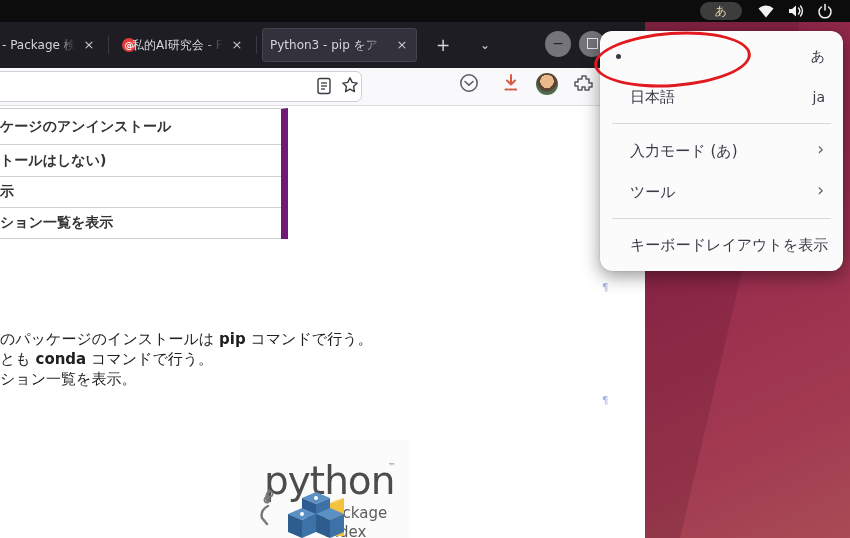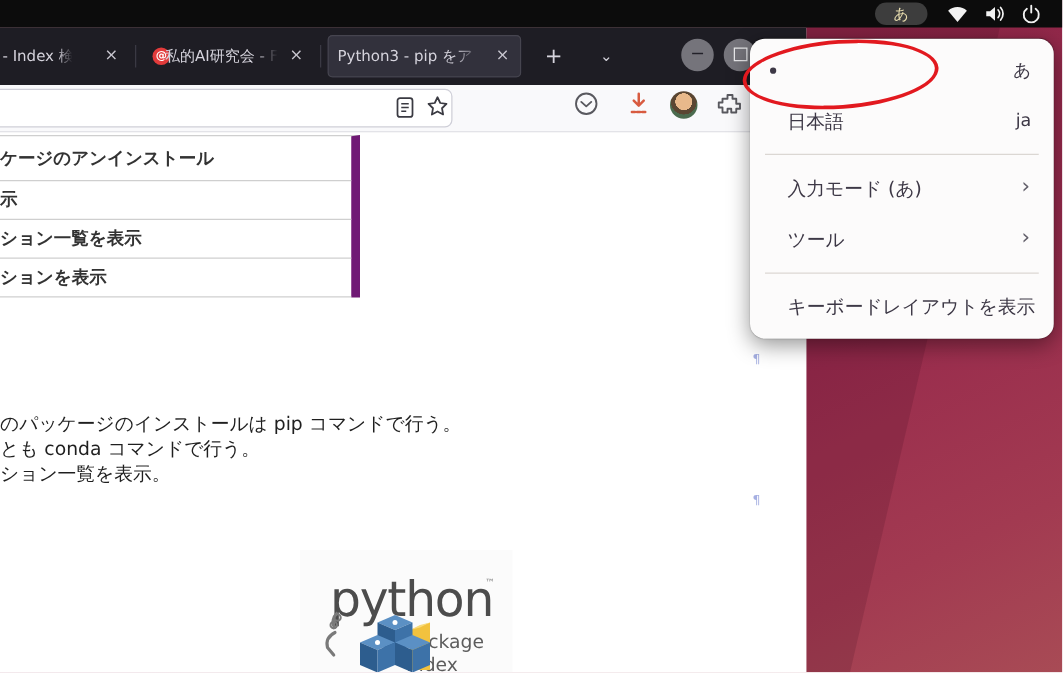--- a/index.html
+++ b/index.html
@@ -54,21 +54,21 @@
   .avatar{position:absolute;left:536px;top:5px;width:22px;height:22px;border-radius:50%;
     background:radial-gradient(circle at 50% 38%,#e8b98b 0 38%,#5a4632 39% 58%,#4b6b4e 59% 100%);}
 
   
   .content{position:absolute;left:0;top:84px;width:645px;height:432px;background:#fff;overflow:hidden;
     color:#2b2b2b;}
   .toc-table{position:absolute;left:-1px;top:2px;width:282px;border-top:1px solid #cfcfcf;border-right:7px solid #701a75;font-weight:bold;}
   .toc-row{position:relative;border-bottom:1px solid #cfcfcf;font-size:14px;color:#333;
     display:flex;align-items:center;padding-left:1px;white-space:nowrap;overflow:hidden;}
   .paras{position:absolute;left:0;top:224px;width:430px;font-size:15px;line-height:19.8px;color:#1f1f1f;white-space:nowrap;}
-  .paras b{font-weight:normal;}
+  .paras b{font-weight:bold;}
   .anchor-mark{position:absolute;color:#96a2dd;font-size:10px;opacity:.85;}
 
   
   .pypi{position:absolute;left:240px;top:334px;width:170px;height:98px;background:#fbfbfb;}
   .pypi .pyname{position:absolute;left:24px;top:18px;font-size:39px;color:#4c4c4c;letter-spacing:-1px;}
   .pypi .tm{position:absolute;left:148px;top:22px;font-size:8px;color:#8a8a8a;}
   .pypi .sub{position:absolute;left:85px;font-size:15px;color:#5c5c5c;}
   .pypi .sub1{top:64px;} .pypi .sub2{top:83px;}
   .pypi svg{position:absolute;left:0;top:0;}
 
@@ -99,21 +99,21 @@
 <div id="screen">
 
   <div class="desktop">
       <div class="fold"></div>
     </div>
 
   <div class="window">
 
     <div class="tabbar">
       <div class="tab" style="left:-6px;width:110px;">
-        <span class="label">- Index 検</span>
+        <span class="label">- Package 検</span>
         <span class="close">×</span>
       </div>
       <div class="tab-sep" style="left:108px;"></div>
       <div class="tab with-icon" style="left:112px;width:140px;">
         <span class="favicon-red">@</span>
         <span class="label" style="width:92px;">私的AI研究会 - F</span>
         <span class="close">×</span>
       </div>
       <div class="tab-sep" style="left:256px;"></div>
       <div class="tab active" style="left:262px;width:155px;">
@@ -160,28 +160,28 @@
             <path d="M9 4h4v3h3v4h3v4h-3v3h-4v-3H9v3H5v-4H2v-4h3V7h4z" fill="none" stroke="#59595f" stroke-width="1.5" stroke-linejoin="round"></path>
           </svg>
       </span>
     </div>
 
     <div class="content">
       <div class="toc-table">
         <div class="toc-row" style="height:35px;">
             <span>ケージのアンインストール</span>
           </div>
+        <div class="toc-row" style="height:31px;">
+            <span>トールはしない)</span>
+          </div>
         <div class="toc-row" style="height:30px;">
             <span>示</span>
           </div>
         <div class="toc-row" style="height:30px;">
             <span>ション一覧を表示</span>
-          </div>
-        <div class="toc-row" style="height:30px;">
-            <span>ションを表示</span>
           </div>
       </div>
 
       <span class="anchor-mark" style="left:602px;top:176px;">¶</span>
       <span class="anchor-mark" style="left:602px;top:289px;">¶</span>
 
       <div class="paras">
         <div><span>のパッケージのインストールは </span><b>pip</b><span> コマンドで行う。</span></div>
         <div><span>とも </span><b>conda</b><span> コマンドで行う。</span></div>
         <div><span>ション一覧を表示。</span><b></b><span></span></div>

